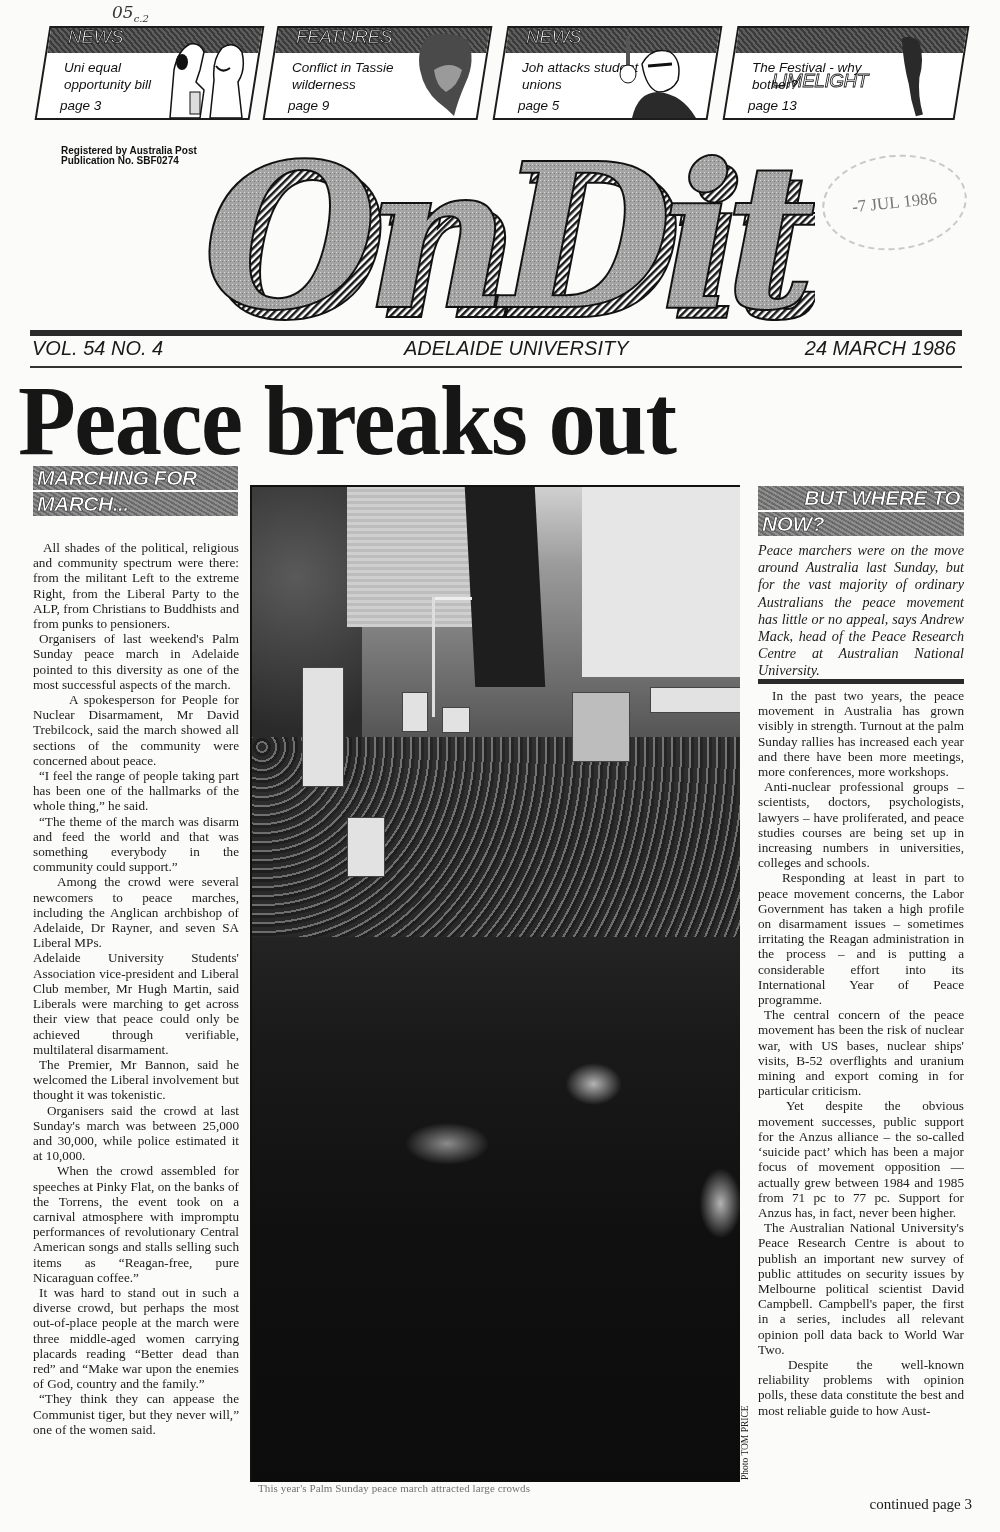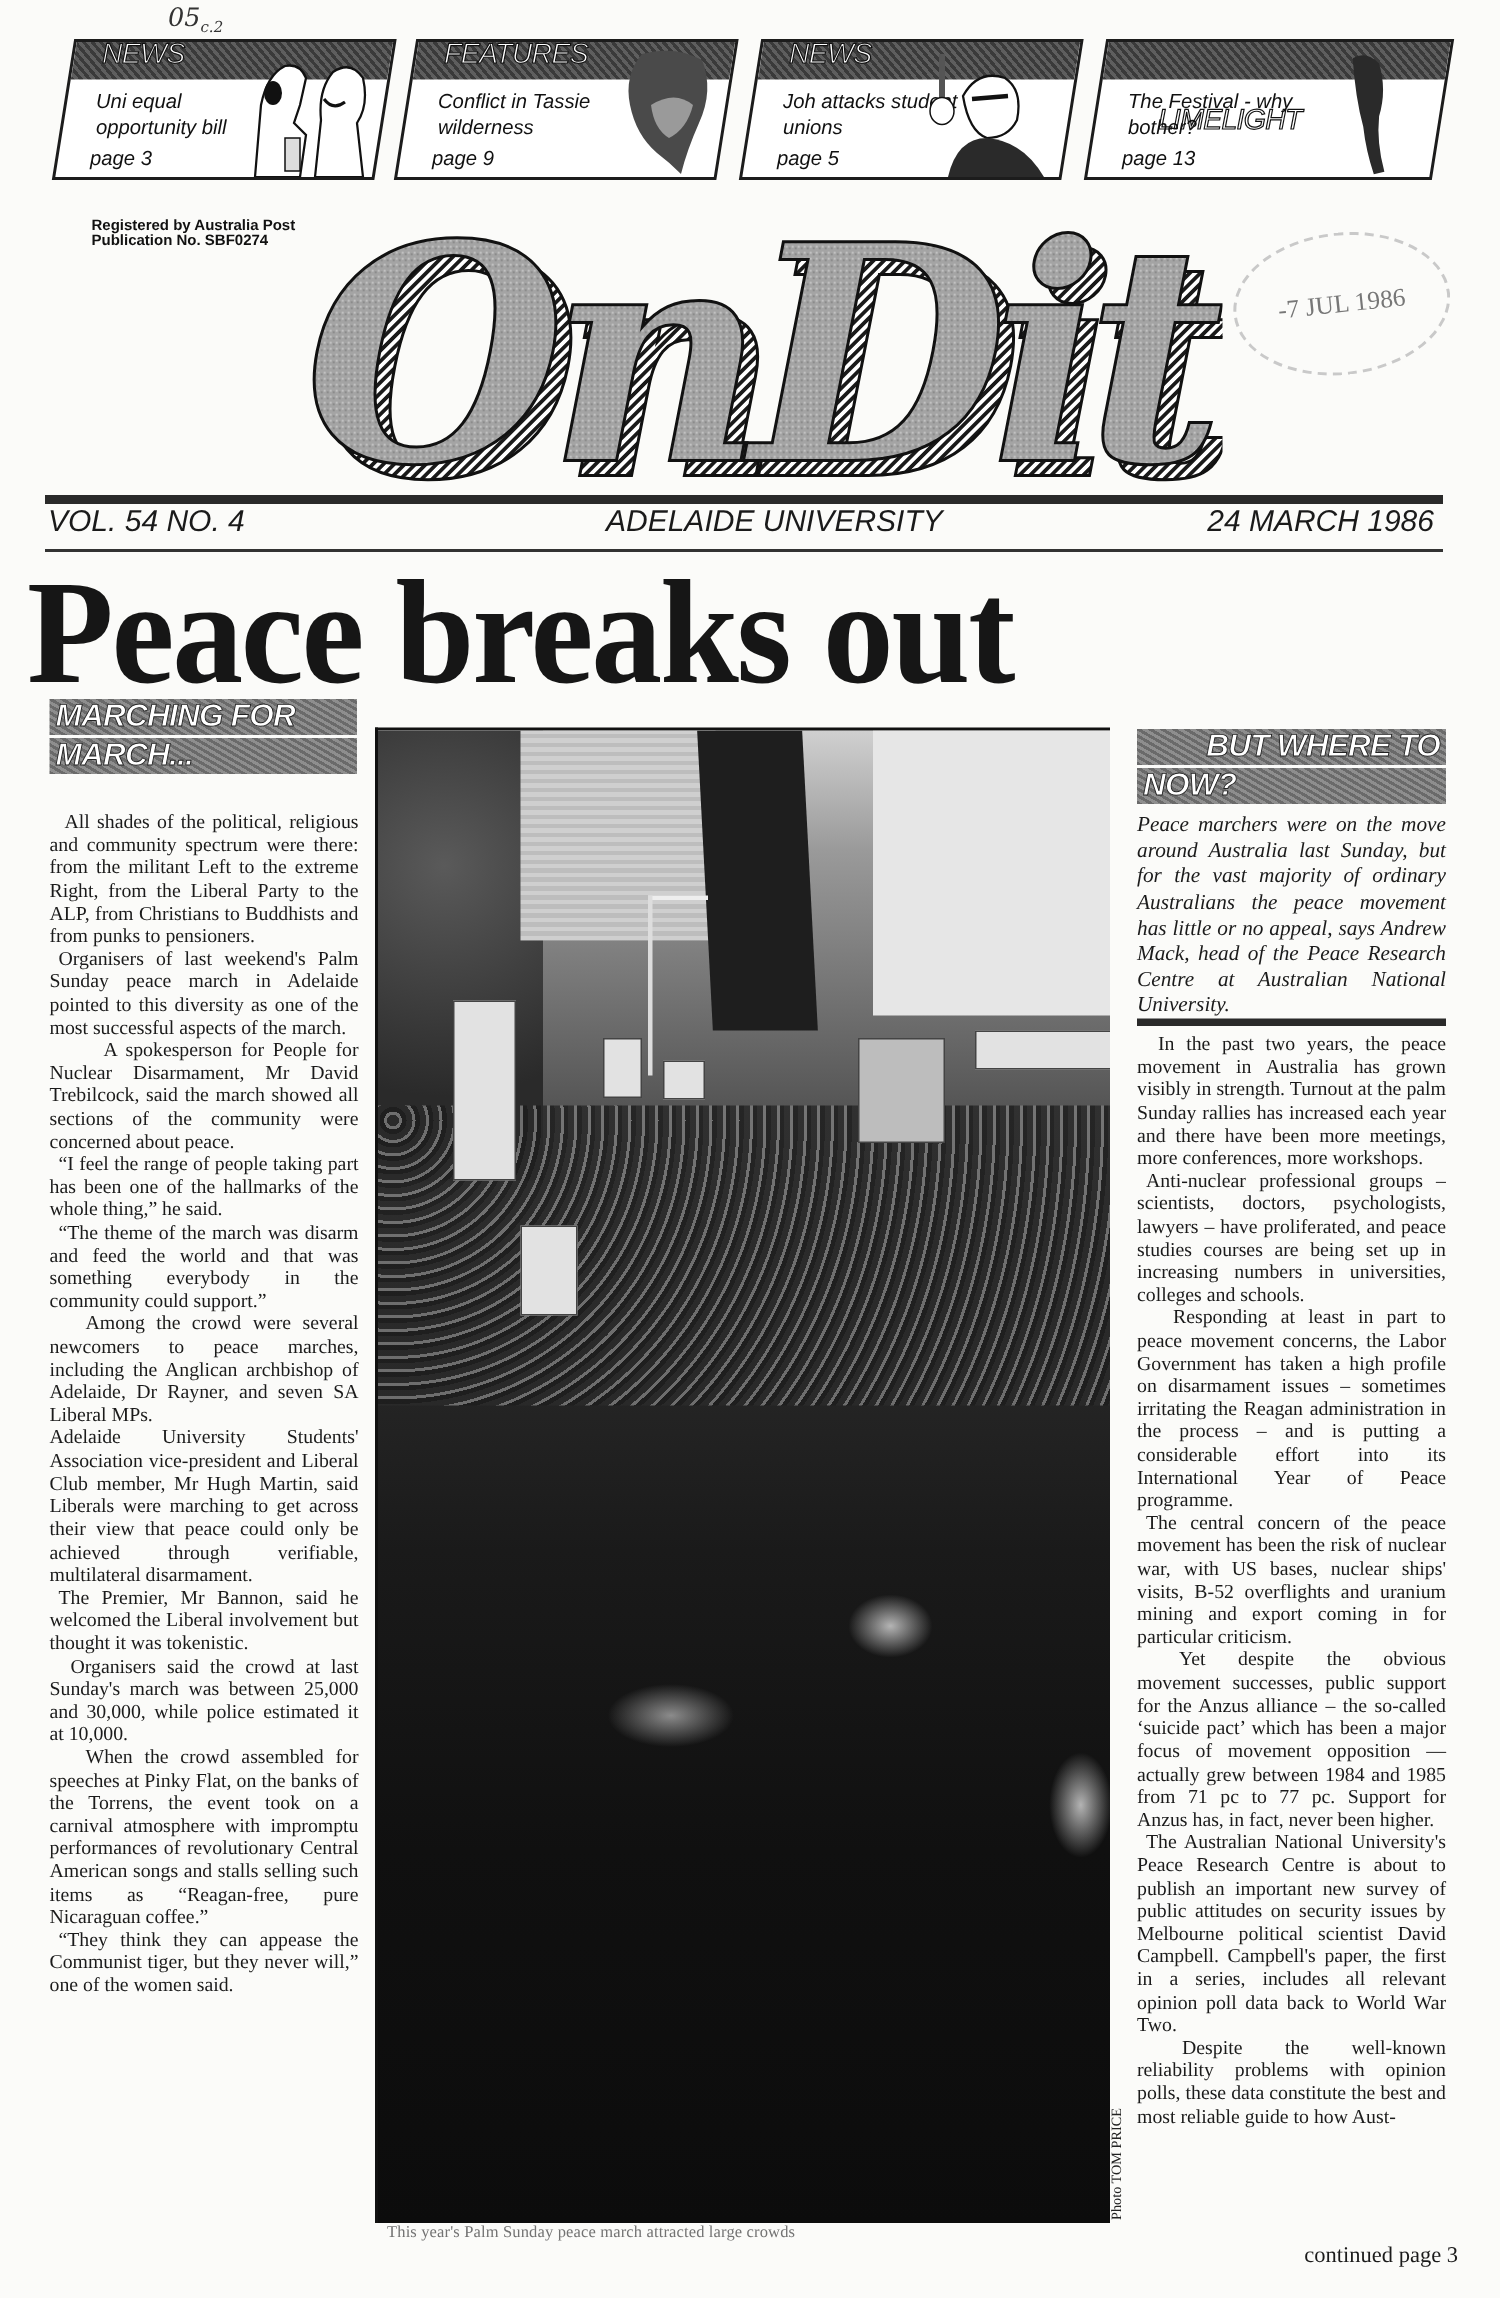--- a/index.html
+++ b/index.html
@@ -262,20 +262,21 @@
   <p class="indent" style="text-indent:10px;">All shades of the political, religious and community spectrum were there: from the militant Left to the extreme Right, from the Liberal Party to the ALP, from Christians to Buddhists and from punks to pensioners.</p>
   <p>Organisers of last weekend's Palm Sunday peace march in Adelaide pointed to this diversity as one of the most successful aspects of the march.</p>
   <p class="indent">A spokesperson for People for Nuclear Disarmament, Mr David Trebilcock, said the march showed all sections of the community were concerned about peace.</p>
   <p>“I feel the range of people taking part has been one of the hallmarks of the whole thing,” he said.</p>
   <p>“The theme of the march was disarm and feed the world and that was something everybody in the community could support.”</p>
   <p class="indent" style="text-indent:24px;">Among the crowd were several newcomers to peace marches, including the Anglican archbishop of Adelaide, Dr Rayner, and seven SA Liberal MPs.</p>
   <p class="flush">Adelaide University Students' Association vice-president and Liberal Club member, Mr Hugh Martin, said Liberals were marching to get across their view that peace could only be achieved through verifiable, multilateral disarmament.</p>
   <p>The Premier, Mr Bannon, said he welcomed the Liberal involvement but thought it was tokenistic.</p>
   <p class="indent" style="text-indent:14px;">Organisers said the crowd at last Sunday's march was between 25,000 and 30,000, while police estimated it at 10,000.</p>
   <p class="indent" style="text-indent:24px;">When the crowd assembled for speeches at Pinky Flat, on the banks of the Torrens, the event took on a carnival atmosphere with impromptu performances of revolutionary Central American songs and stalls selling such items as “Reagan-free, pure Nicaraguan coffee.”</p>
+  <p>It was hard to stand out in such a diverse crowd, but perhaps the most out-of-place people at the march were three middle-aged women carrying placards reading “Better dead than red” and “Make war upon the enemies of God, country and the family.”</p>
   <p>“They think they can appease the Communist tiger, but they never will,” one of the women said.</p>
 </div>
 
 <div class="photo">
   <div class="tree"></div>
   <div class="building"></div>
   <div class="tower"></div>
   <div class="sky-right"></div>
   <div class="lamp"></div>
   <div class="lamp-post"></div>

